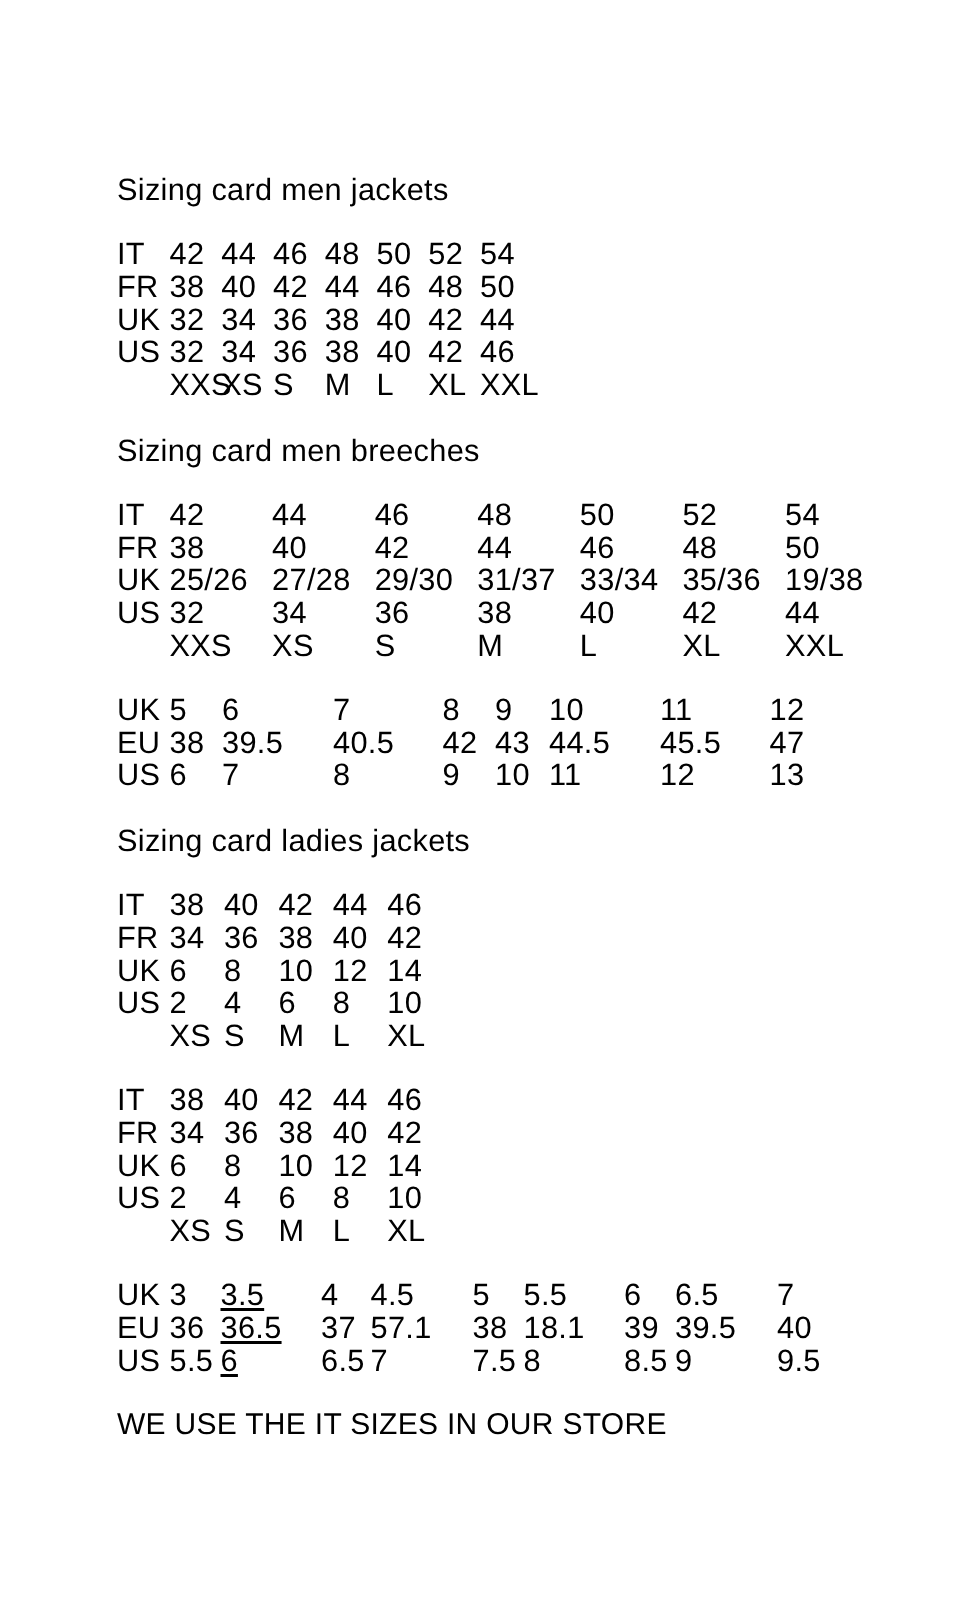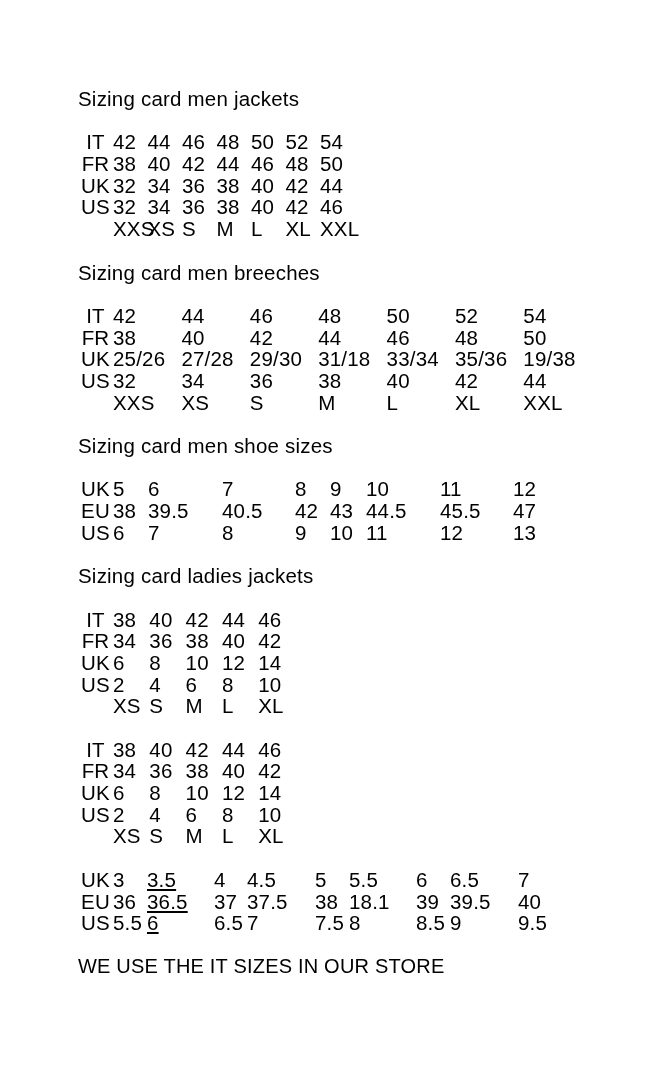--- a/index.html
+++ b/index.html
@@ -6,41 +6,41 @@
   html, body { background: #ffffff; }
   body {
     width: 648px;
     height: 1080px;
     overflow: hidden;
     font-family: "Liberation Sans", sans-serif;
     color: #000000;
     font-weight: 400;
   }
   .page {
-    padding: 88px 8px 0 78px;
+    padding: 116px 8px 0 78px;
     font-size: 20.5px;
     line-height: 21.7px;
     letter-spacing: 0.2px;
   }
   .card { margin-bottom: 21.7px; }
   .heading {
     font-size: 20.5px;
     font-weight: 400;
     margin-bottom: 21.7px;
     white-space: nowrap;
   }
   .table { }
   .row {
     display: flex;
     flex-wrap: nowrap;
     white-space: nowrap;
     height: 21.7px;
   }
   .cell { flex: 0 0 auto; display: inline-block; }
-  .label { width: 35px; text-align: center; }
+  .label { width: 35px; }
 
   
   .men-jackets .cell:not(.label) { width: 34.5px; }
 
   
   .men-breeches .cell:not(.label) { width: 68.4px; }
 
   
   .men-shoe-sizes .cell:nth-child(2) { width: 35px; }
   .men-shoe-sizes .cell:nth-child(3) { width: 74px; }
@@ -152,21 +152,21 @@
             <span class="cell">44</span>
             <span class="cell">46</span>
             <span class="cell">48</span>
             <span class="cell">50</span>
           </div>
           <div class="row">
             <span class="cell label">UK</span>
             <span class="cell">25/26</span>
             <span class="cell">27/28</span>
             <span class="cell">29/30</span>
-            <span class="cell">31/18</span>
+            <span class="cell">31/37</span>
             <span class="cell">33/34</span>
             <span class="cell">35/36</span>
             <span class="cell">19/38</span>
           </div>
           <div class="row">
             <span class="cell label">US</span>
             <span class="cell">32</span>
             <span class="cell">34</span>
             <span class="cell">36</span>
             <span class="cell">38</span>
@@ -180,21 +180,20 @@
             <span class="cell">XS</span>
             <span class="cell">S</span>
             <span class="cell">M</span>
             <span class="cell">L</span>
             <span class="cell">XL</span>
             <span class="cell">XXL</span>
           </div>
         </div>
       </section>
       <section class="card men-shoe-sizes">
-        <h2 class="heading">Sizing card men shoe sizes</h2>
         <div class="table">
           <div class="row">
             <span class="cell label">UK</span>
             <span class="cell">5</span>
             <span class="cell">6</span>
             <span class="cell">7</span>
             <span class="cell">8</span>
             <span class="cell">9</span>
             <span class="cell">10</span>
             <span class="cell">11</span>
@@ -325,21 +324,21 @@
             <span class="cell">5.5</span>
             <span class="cell">6</span>
             <span class="cell">6.5</span>
             <span class="cell">7</span>
           </div>
           <div class="row">
             <span class="cell label">EU</span>
             <span class="cell">36</span>
             <span class="cell">36.5</span>
             <span class="cell">37</span>
-            <span class="cell">37.5</span>
+            <span class="cell">57.1</span>
             <span class="cell">38</span>
             <span class="cell">18.1</span>
             <span class="cell">39</span>
             <span class="cell">39.5</span>
             <span class="cell">40</span>
           </div>
           <div class="row">
             <span class="cell label">US</span>
             <span class="cell">5.5</span>
             <span class="cell">6</span>

